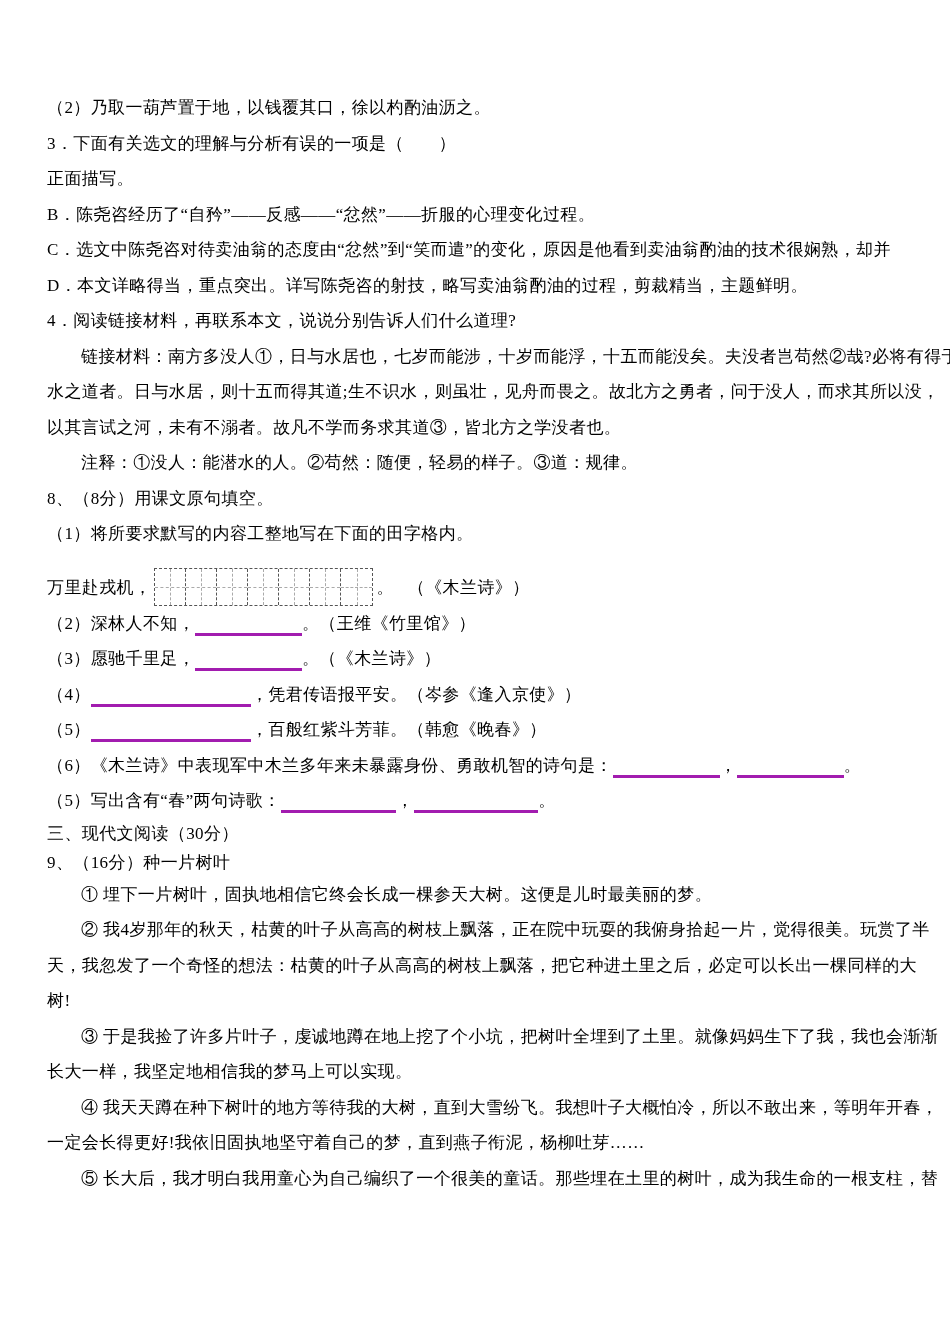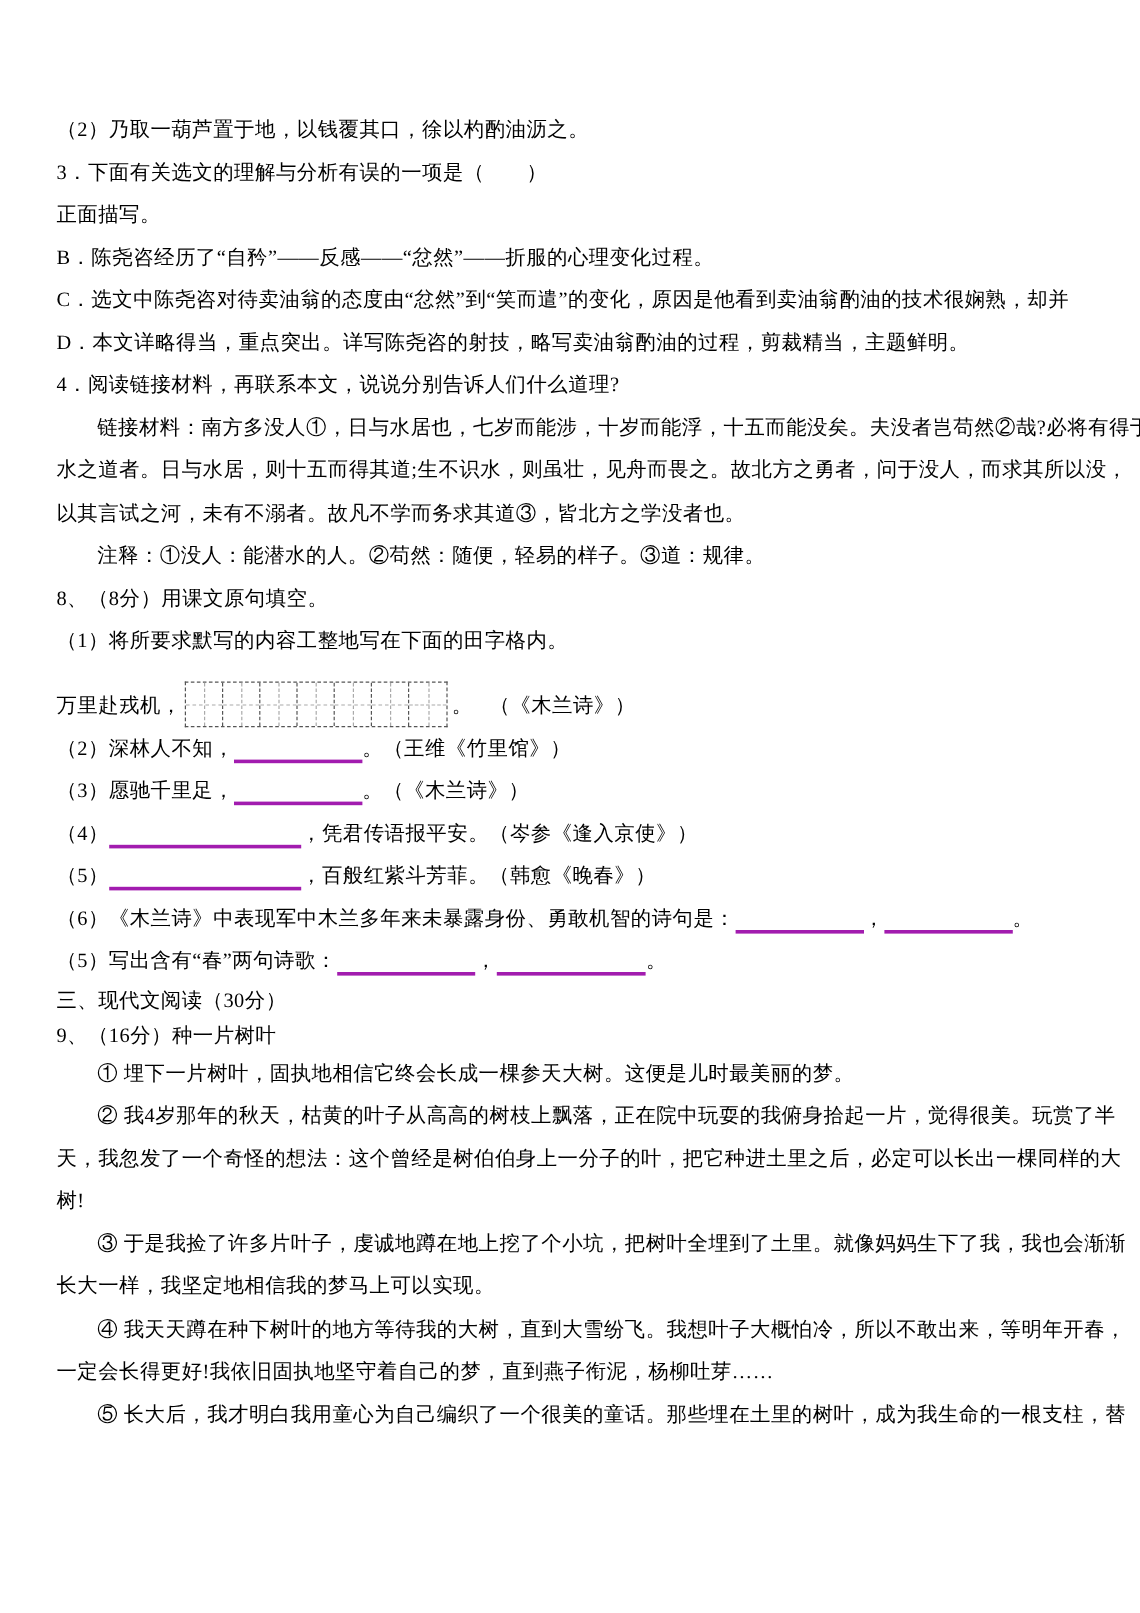--- a/index.html
+++ b/index.html
@@ -103,21 +103,21 @@
       <div class="line"><span>（2）深林人不知，</span><span class="blank">____________</span><span>。</span><span class="bold ">（王维《竹里馆》）</span></div>
       <div class="line"><span>（3）愿驰千里足，</span><span class="blank">____________</span><span>。</span><span class="bold ">（《木兰诗》）</span></div>
       <div class="line"><span>（4）</span><span class="blank">__________________</span><span class="bold ">，凭君传语报平安。（岑参《逢入京使》）</span></div>
       <div class="line"><span>（5）</span><span class="blank">__________________</span><span class="bold ">，百般红紫斗芳菲。（韩愈《晚春》）</span></div>
       <div class="line"><span>（6）</span><span class="bold ">《木兰诗》中表现军中木兰多年来未暴露身份、勇敢机智的诗句是：</span><span class="blank">____________</span><span>，</span><span class="blank">____________</span><span>。</span></div>
       <div class="line"><span class="bold ">（5）写出含有“春”两句诗歌：</span><span class="blank">_____________</span><span>，</span><span class="blank">______________</span><span>。</span></div>
       <div class="line tight"><span class="bold ">三、现代文阅读（30分）</span></div>
       <div class="line tight"><span>9、（16分）种一片树叶</span></div>
       <div class="line indent"><span>① 埋下一片树叶，固执地相信它终会长成一棵参天大树。这便是儿时最美丽的梦。</span></div>
       <div class="line indent"><span>② 我4岁那年的秋天，枯黄的叶子从高高的树枝上飘落，正在院中玩耍的我俯身拾起一片，觉得很美。玩赏了半</span></div>
-      <div class="line"><span>天，我忽发了一个奇怪的想法：这个曾经是树伯伯身上一分子的叶，把它种进土里之后，必定可以长出一棵同样的大</span></div>
+      <div class="line"><span>天，我忽发了一个奇怪的想法：枯黄的叶子从高高的树枝上飘落，把它种进土里之后，必定可以长出一棵同样的大</span></div>
       <div class="line"><span>树!</span></div>
       <div class="line indent"><span>③ 于是我捡了许多片叶子，虔诚地蹲在地上挖了个小坑，把树叶全埋到了土里。就像妈妈生下了我，我也会渐渐</span></div>
       <div class="line"><span>长大一样，我坚定地相信我的梦马上可以实现。</span></div>
       <div class="line indent"><span>④ 我天天蹲在种下树叶的地方等待我的大树，直到大雪纷飞。我想叶子大概怕冷，所以不敢出来，等明年开春，</span></div>
       <div class="line"><span>一定会长得更好!我依旧固执地坚守着自己的梦，直到燕子衔泥，杨柳吐芽……</span></div>
       <div class="line indent"><span>⑤ 长大后，我才明白我用童心为自己编织了一个很美的童话。那些埋在土里的树叶，成为我生命的一根支柱，替</span></div>
     </div>
 </div>
 
 </body></html>

